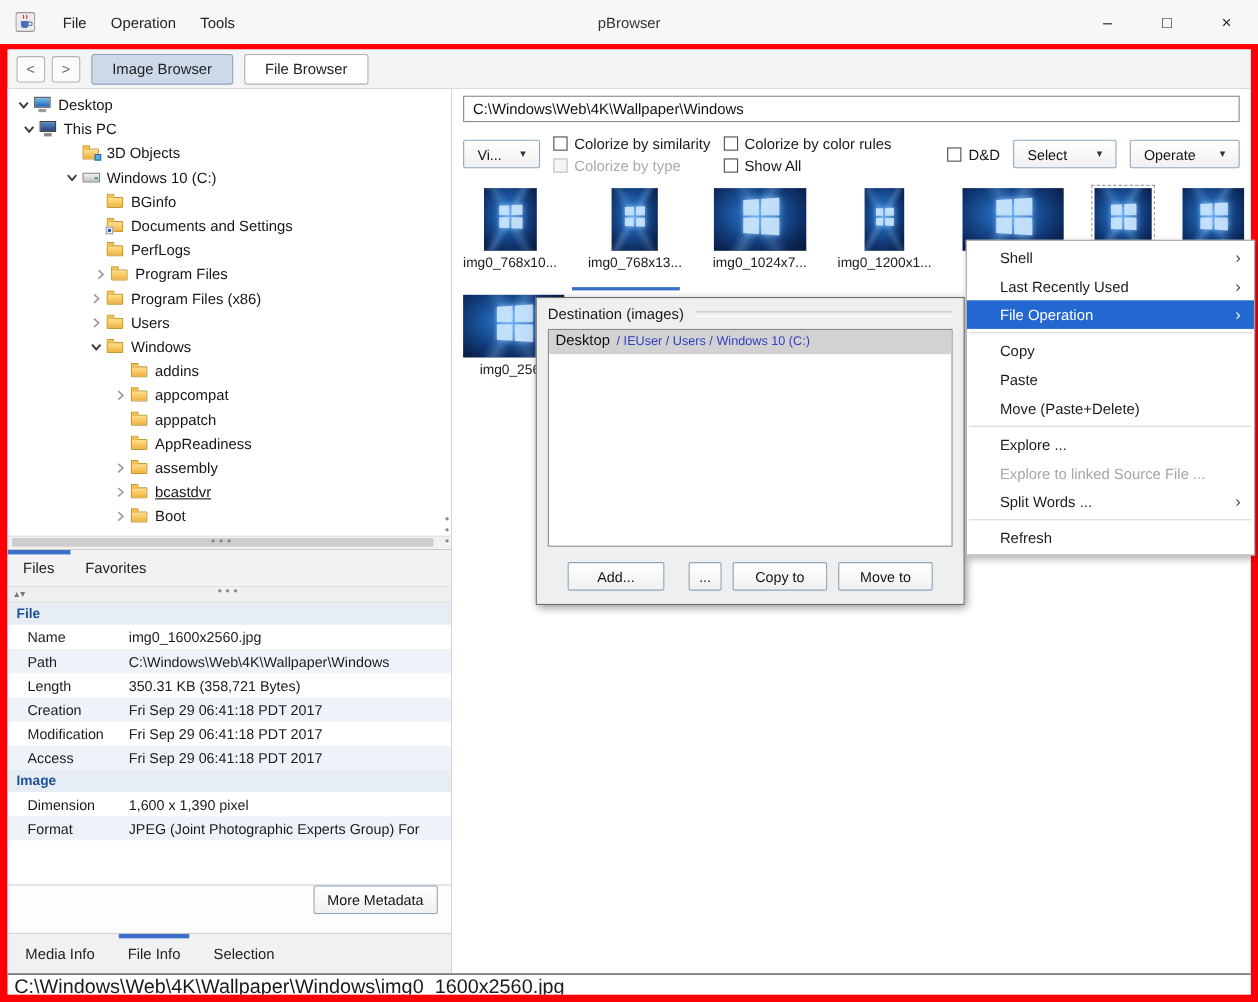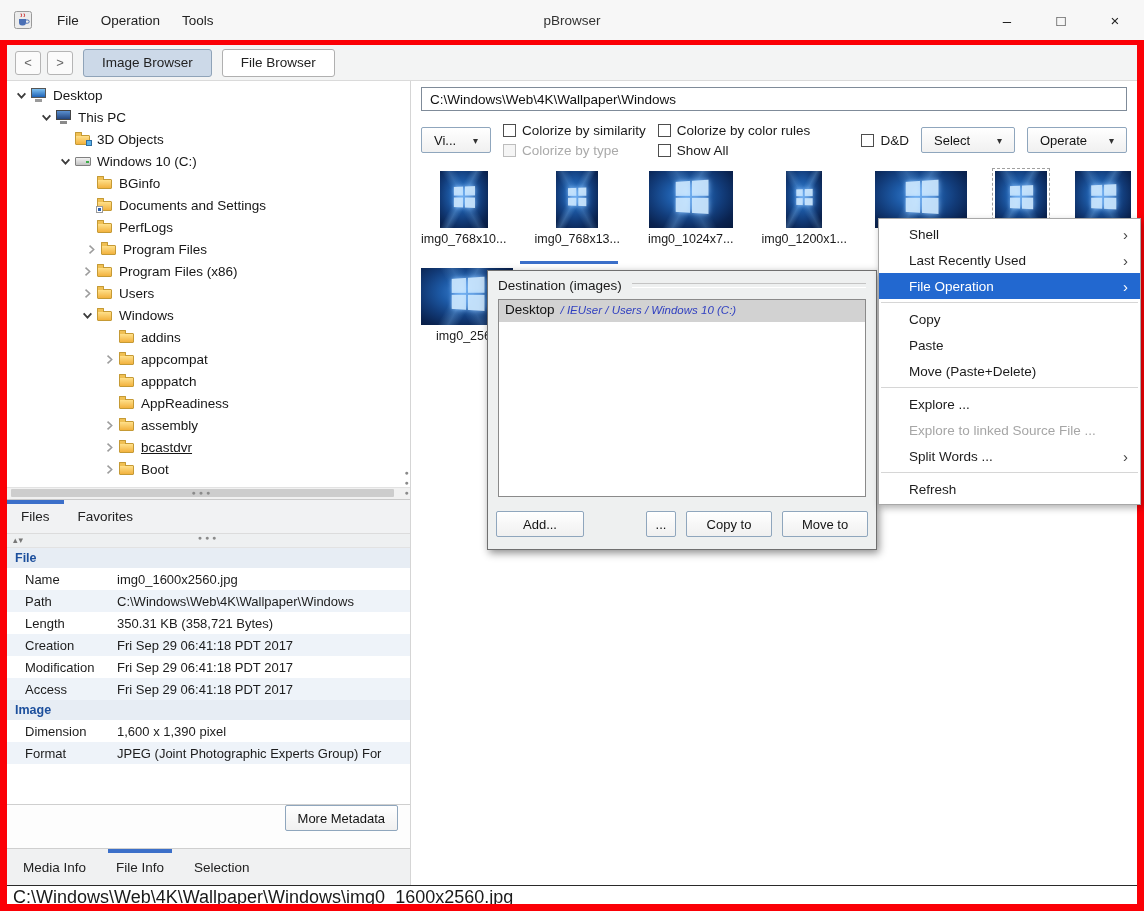--- a/index.html
+++ b/index.html
@@ -134,22 +134,22 @@
   .msep{height:1px;background:#d6d6d6;margin:3px 2px}
   
   .dialog{position:absolute;left:487px;top:270px;width:390px;z-index:30;background:#eef0f0;
     border:1px solid #707070;box-shadow:2px 3px 8px rgba(0,0,0,.45);box-sizing:border-box}
   .dtitle{display:flex;align-items:center;padding:7px 10px 4px;font-size:13.5px;color:#1a1a1a}
   .grip{flex:1;margin-left:10px;height:3px;border-top:1px solid #c4c4c4;border-bottom:1px solid #fff}
   .dlist{margin:2px 10px;height:196px;background:#fff;border:1px solid #8a8a8a;overflow:hidden}
   .drow{height:22px;display:flex;align-items:baseline;gap:6px;padding:2px 6px 0;box-sizing:border-box}
   .drow.sel{background:#d2d2d2}
   .dname{font-size:13.5px;color:#111}
-  .dpath{font-size:11.5px;color:#2f3fc0;font-style:italic}
-  .dbtns{display:flex;align-items:flex-end;padding:12px 8px;gap:10px}
+  .dpath{font-size:11.5px;color:#2f3fc0;}
+  .dbtns{display:flex;align-items:flex-end;padding:12px 28px;gap:10px}
   .dbtns .w88{width:88px}.dbtns .w30{width:30px;padding:0}.dbtns .w86{width:86px}
 </style>
 </head>
 <body>
 
 <div class="titlebar">
   <span class="appicon">
     <svg width="18" height="18" viewBox="0 0 18 18">
       <rect x="0.5" y="0.5" width="17" height="17" rx="2" fill="#ececec" stroke="#9a9a9a"></rect>
       <path d="M5 8 h7 v3.5 a3 3 0 0 1 -3 3 h-1 a3 3 0 0 1 -3 -3 z" fill="#4a6fb5"></path>
@@ -184,21 +184,21 @@
         <div class="tree">
             <div class="trow" style="padding-left: 6px;">
               <span class="chev">
                 <svg width="11" height="11" viewBox="0 0 10 10">
                   <path d="M1.5 3 L5 7 L8.5 3" fill="none" stroke="#3c3c3c" stroke-width="1.6"></path>
                 </svg>
               </span>
               <span class="ticon desktop"></span>
               <span class="tlab">Desktop</span>
             </div>
-            <div class="trow" style="padding-left: 11px; margin-left: 20px;">
+            <div class="trow" style="padding-left: 11px;">
               <span class="chev">
                 <svg width="11" height="11" viewBox="0 0 10 10">
                   <path d="M1.5 3 L5 7 L8.5 3" fill="none" stroke="#3c3c3c" stroke-width="1.6"></path>
                 </svg>
               </span>
               <span class="ticon pc"></span>
               <span class="tlab">This PC</span>
             </div>
             <div class="trow" style="padding-left: 50px;">
               <span class="chev"></span>

